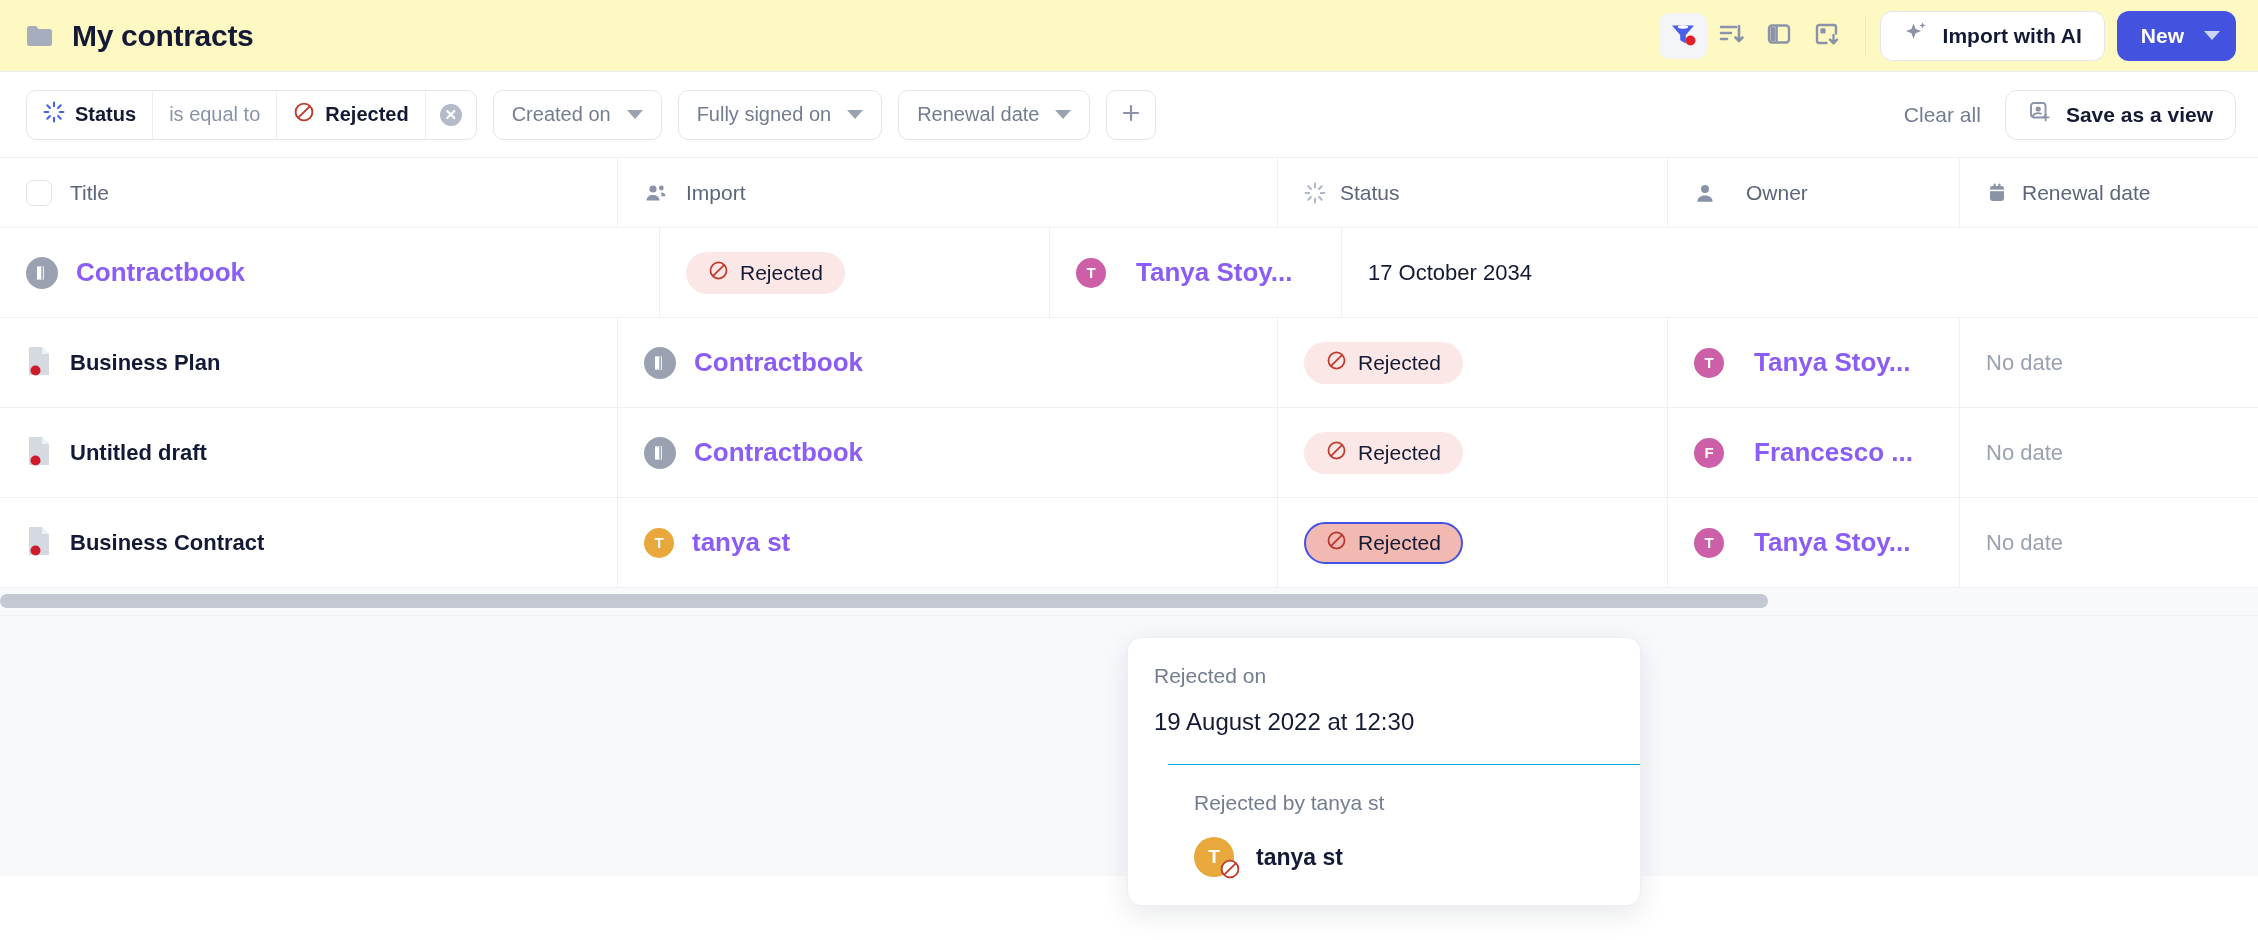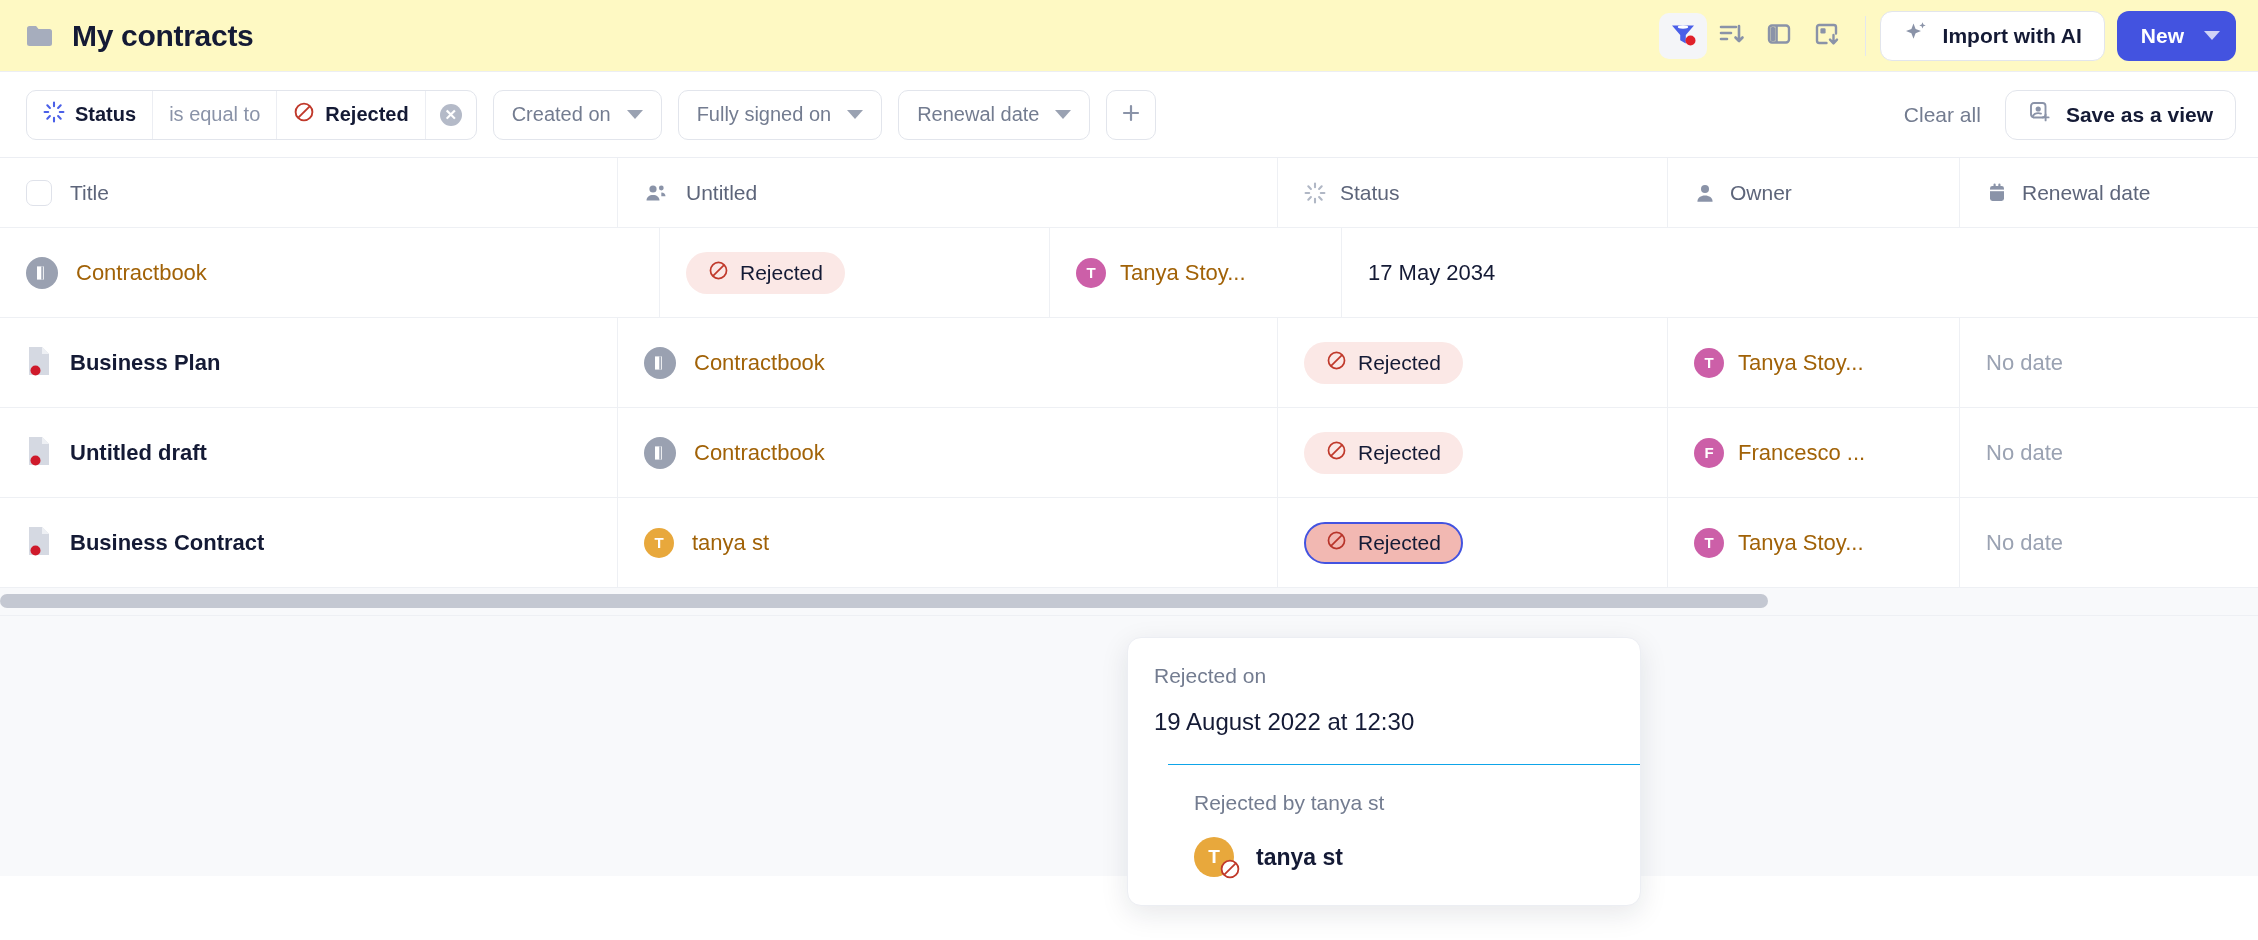--- a/index.html
+++ b/index.html
@@ -168,21 +168,21 @@
   .cell {
     display: flex;
     align-items: center;
     padding: 0 26px;
     border-right: 1px solid #eef0f4;
     overflow: hidden;
   }
   .c-title   { width: 618px; gap: 18px; }
   .c-parties { width: 660px; gap: 18px; }
   .c-status  { width: 390px; }
-  .c-owner   { width: 292px; gap: 14px; }
+  .c-owner   { width: 292px; gap: 30px; }
   .c-renewal { width: 298px; border-right: none; }
 
   .th-label {
     font-size: 21px;
     color: #5d657a;
     font-weight: 400;
   }
   .th-ico { display: flex; align-items: center; }
   .checkbox {
     width: 26px; height: 26px;
@@ -195,25 +195,26 @@
   .doc-icon { width: 26px; height: 32px; flex: none; }
   .row-title {
     font-size: 22px;
     font-weight: 700;
     color: #141a35;
     white-space: nowrap;
     overflow: hidden;
     text-overflow: ellipsis;
   }
   .party-name, .owner-name {
-    font-size: 22px;
-    color: #a16207;
+    font-size: 26px;
+    color: #8b5cf6;
     white-space: nowrap;
     overflow: hidden;
     text-overflow: ellipsis;
+    font-weight: bold;
   }
   .party-avatar {
     width: 32px; height: 32px; border-radius: 50%;
     flex: none;
     display: flex; align-items: center; justify-content: center;
   }
   .avatar-cb { background: #9aa1b1; }
   .avatar-letter {
     width: 30px; height: 30px; border-radius: 50%;
     flex: none;
@@ -430,21 +431,21 @@
     </div>
     <div class="cell c-parties">
       <span class="th-ico">
         <svg width="24" height="24" viewBox="0 0 24 24" fill="#8a93a8">
           <circle cx="9" cy="8" r="3.6"></circle>
             <path d="M2.5 19.5c0-3.6 2.9-5.6 6.5-5.6s6.5 2 6.5 5.6z"></path>
           <circle cx="17.3" cy="7" r="2.4"></circle>
             <path d="M17.3 11.6c2.6 0 4.2 1.5 4.2 3.7h-4.2z"></path>
         </svg>
       </span>
-      <span class="th-label">Untitled</span>
+      <span class="th-label">Import</span>
     </div>
     <div class="cell c-status">
       <span class="th-ico" style="margin-right:14px">
         <svg width="22" height="22" viewBox="0 0 22 22" stroke="#b0b7c5" stroke-width="2.1" stroke-linecap="round">
           <path d="M11 1.6v3.6M11 16.8v3.6M1.6 11h3.6M16.8 11h3.6M4.3 4.3l2.6 2.6M15.1 15.1l2.6 2.6M17.7 4.3l-2.6 2.6M6.9 15.1l-2.6 2.6"></path>
         </svg>
       </span>
       <span class="th-label">Status</span>
     </div>
     <div class="cell c-owner">
@@ -488,21 +489,21 @@
             </svg>
         </span>
         <span>Rejected</span>
       </span>
     </div>
     <div class="cell c-owner">
       <span class="owner-avatar">T</span>
       <span class="owner-name">Tanya Stoy...</span>
     </div>
     <div class="cell c-renewal">
-      <span class="date-text">17 May 2034</span>
+      <span class="date-text">17 October 2034</span>
     </div>
   </div>
 
   <div class="trow">
     <div class="cell c-title">
       <span>
         <svg class="doc-icon" viewBox="0 0 26 32">
           <path d="M3 2h13l7 7v21H3z" fill="#d5d9e2"></path>
           <path d="M16 2l7 7h-7z" fill="#eef0f4"></path>
           <circle cx="9.5" cy="25.5" r="5" fill="#cf1a2b"></circle>

